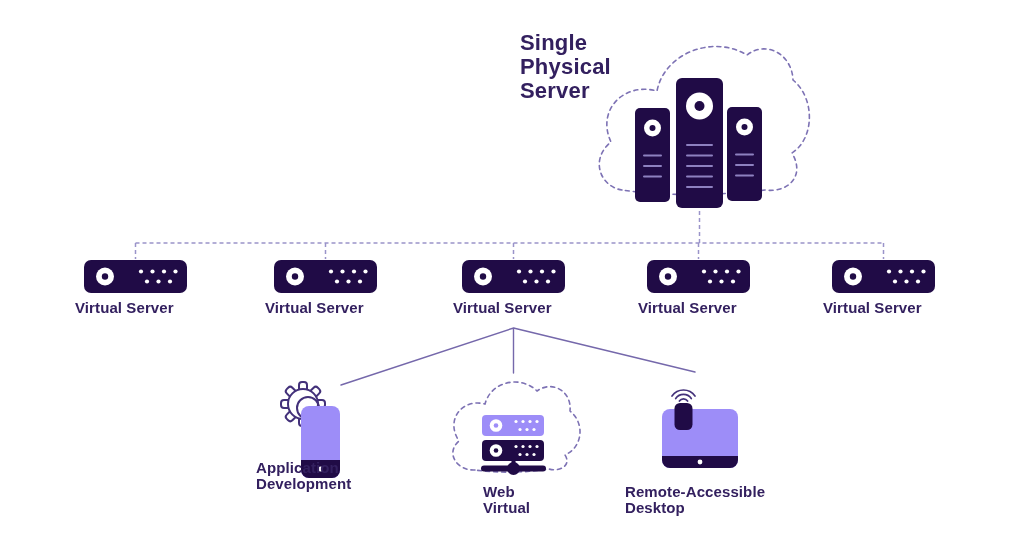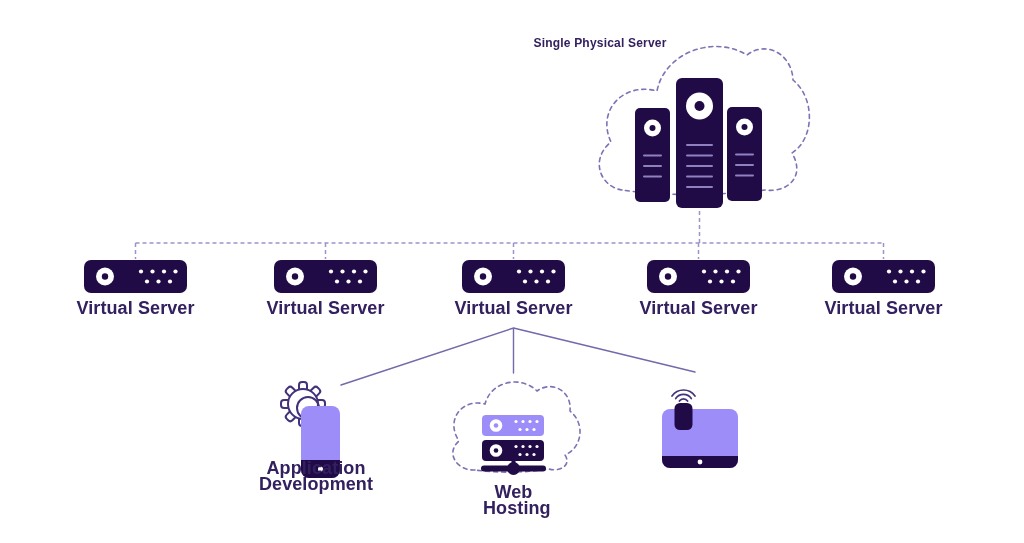--- a/index.html
+++ b/index.html
@@ -12,25 +12,25 @@
   .fill-light{fill:var(--light-purple,#9d8df8);}
   .fill-white{fill:#ffffff;}
   .cloud{stroke:var(--cloud-outline,#7d72b4);fill:none;stroke-dasharray:4 4;stroke-width:1.6;stroke-linecap:round;}
   .dashline{stroke:var(--connector-dashed,#9a94c9);stroke-dasharray:4 3;stroke-width:1.5;fill:none;}
   .solidline{stroke:var(--connector-solid,#7568ab);stroke-width:1.4;fill:none;stroke-linecap:round;}
   .tline{stroke:var(--tower-line,#8d81c0);stroke-width:2;stroke-linecap:round;}
   .outline{stroke:var(--gear-stroke,#43317a);stroke-width:2;}
   .wifi{stroke:var(--gear-stroke,#43317a);stroke-width:1.7;fill:none;stroke-linecap:round;}
   .lbl{
     position:absolute;color:var(--text-purple,#33205f);font-weight:bold;
-    font-size:18px;line-height:16px;text-align:center;letter-spacing:.1px;
+    font-size:15px;line-height:16px;text-align:left;letter-spacing:.1px;
   }
   .title{
     position:absolute;color:var(--text-purple,#33205f);font-weight:bold;
-    font-size:12px;line-height:24px;text-align:center;letter-spacing:.2px;
+    font-size:22px;line-height:24px;letter-spacing:.2px;
   }
 </style>
 </head>
 <body>
 
 <div class="stage">
 
   <svg class="layer" width="1024" height="543" viewBox="0 0 1024 543">
 
     <path class="dashline" d="M699.5 211 V243 M135.5 243 H883.5
@@ -211,14 +211,15 @@
 
   <div class="title" style="left:520px;top:31px;width:160px;">Single Physical Server</div>
 
   <div class="lbl" style="left:75px;top:300px;width:121px;">Virtual Server</div>
   <div class="lbl" style="left:265px;top:300px;width:121px;">Virtual Server</div>
   <div class="lbl" style="left:453px;top:300px;width:121px;">Virtual Server</div>
   <div class="lbl" style="left:638px;top:300px;width:121px;">Virtual Server</div>
   <div class="lbl" style="left:823px;top:300px;width:121px;">Virtual Server</div>
 
   <div class="lbl" style="left:256px;top:460px;width:120px;">Application Development</div>
-  <div class="lbl" style="left:483px;top:484px;width:61px;">Web Hosting</div>
+  <div class="lbl" style="left:483px;top:484px;width:61px;">Web Virtual</div>
+  <div class="lbl" style="left:625px;top:484px;width:150px;">Remote-Accessible Desktop</div>
 </div>
 
 </body></html>

